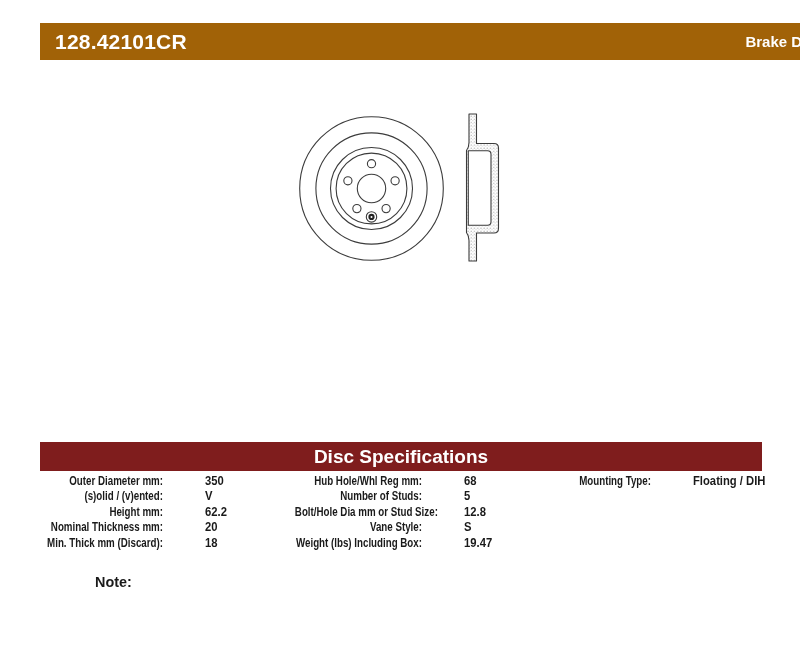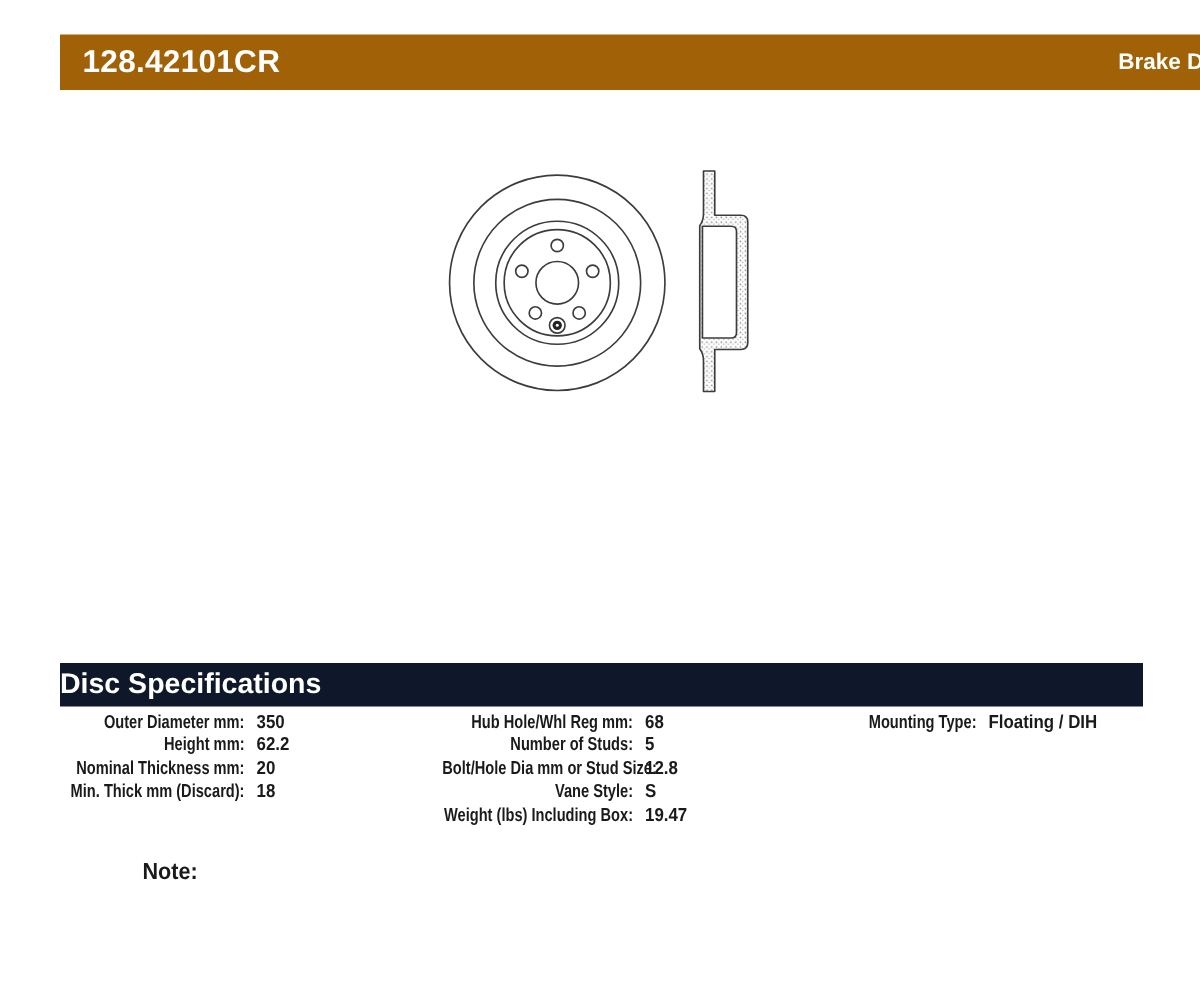--- a/index.html
+++ b/index.html
@@ -17,32 +17,32 @@
   }
   .title-bar .part-no   { font-size:21px; font-weight:bold; letter-spacing:0.2px; }
   .title-bar .prod-type { font-size:15px; font-weight:bold; }
 
   
   .drawing-svg { position:absolute; left:0; top:0; pointer-events:none; }
 
   
   .spec-bar {
     position:absolute; left:40px; top:442px; width:722px; height:29px;
-    background:#0f172a; color:#ffffff;
-    display:flex; align-items:center;
+    background:#7f1d1d; color:#ffffff;
+    display:flex; justify-content:center; align-items:center;
   }
   .spec-bar span { font-size:19px; font-weight:bold; }
 
   
   .specs { position:absolute; left:0; top:473px; width:800px; height:95px; }
   .spec-col  { position:absolute; top:0; }
   .spec-col1 { left:0px; }
   .spec-col2 { left:259px; }
   .spec-col3 { left:488px; }
-  .spec-row  { height:15.5px; display:flex; align-items:center; }
+  .spec-row  { height:15.5px; display:flex; align-items:center;gap:34px; }
   .spec-label {
     display:inline-block; width:163px; text-align:right; white-space:nowrap;
     font-size:12.5px; font-weight:bold;
     transform:scaleX(0.78); transform-origin:100% 50%;
   }
   .spec-value {
     display:inline-block; margin-left:8px; white-space:nowrap;
     font-size:12.5px; font-weight:bold;
     transform:scaleX(0.9); transform-origin:0 50%;
   }
@@ -109,20 +109,24 @@
   </div>
 
   <div class="specs">
 
     <div class="spec-col spec-col1">
       <div class="spec-row">
         <span class="spec-label">Outer Diameter mm:</span>
         <span class="spec-value">350</span>
       </div>
       <div class="spec-row">
+        <span class="spec-label">(s)olid / (v)ented:</span>
+        <span class="spec-value">V</span>
+      </div>
+      <div class="spec-row">
         <span class="spec-label">Height mm:</span>
         <span class="spec-value">62.2</span>
       </div>
       <div class="spec-row">
         <span class="spec-label">Nominal Thickness mm:</span>
         <span class="spec-value">20</span>
       </div>
       <div class="spec-row">
         <span class="spec-label">Min. Thick mm (Discard):</span>
         <span class="spec-value">18</span>

